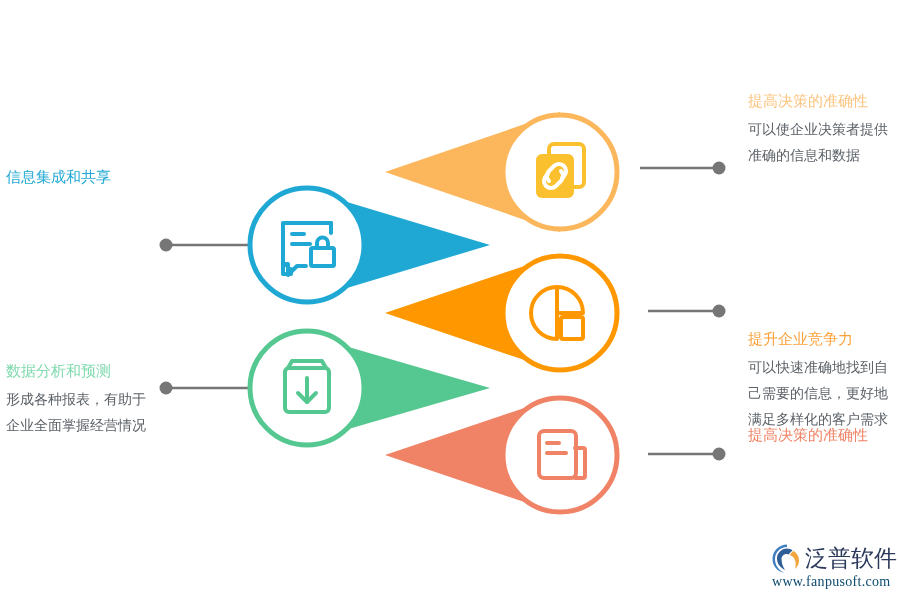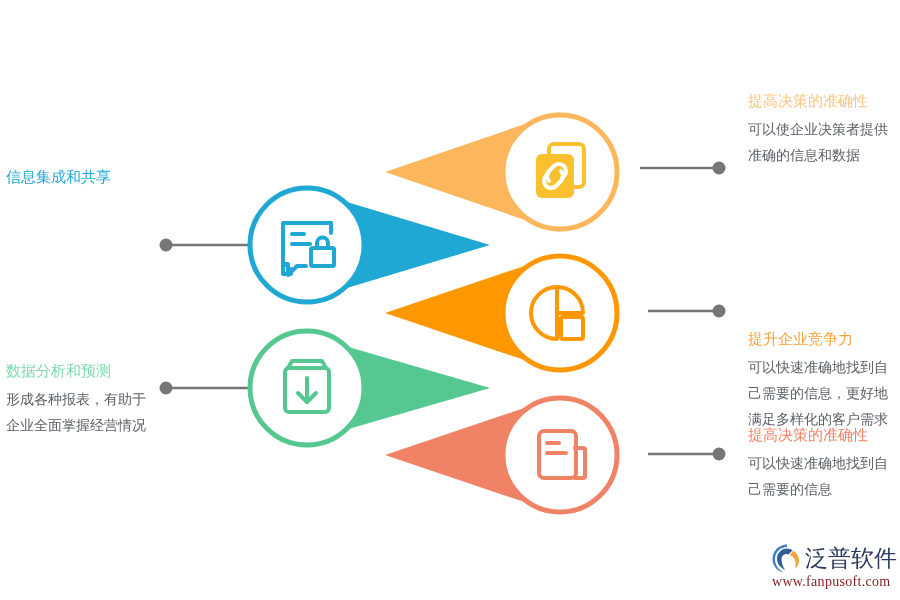--- a/index.html
+++ b/index.html
@@ -80,21 +80,21 @@
     line-height: 28px;
     color: #2b3a5c;
     font-family: "DejaVu Sans", sans-serif;
     letter-spacing: 0px;
     white-space: nowrap;
   }
   #logo .logo-url {
     font-family: "Liberation Serif", serif;
     font-size: 14px;
     line-height: 16px;
-    color: #7f1d1d;
+    color: #0c4a6e;
     letter-spacing: 0.3px;
     white-space: nowrap;
     margin-top: 1px;
   }
 </style>
 </head>
 <body>
 
 <div id="stage">
 
@@ -211,21 +211,20 @@
     <div class="body">可以使企业决策者提供准确的信息和数据</div>
   </div>
 
   <div class="txtblock ta-left" id="blk-compete">
     <div class="head" style="color:#FBA13A">提升企业竞争力</div>
     <div class="body">可以快速准确地找到自己需要的信息，更好地满足多样化的客户需求</div>
   </div>
 
   <div class="txtblock ta-left" id="blk-effic">
     <div class="head" style="color:#F08365">提高决策的准确性</div>
-    <div class="body">可以快速准确地找到自己需要的信息</div>
   </div>
 
   <div id="logo">
     <div class="logo-row">
       <svg class="logo-mark" viewBox="0 0 30 29">
         <path d="M14.5 1 A13.5 13.5 0 1 0 14.5 28 A13.5 13.5 0 0 0 14.5 1 Z
                  M14.5 5 A9.5 9.5 0 1 1 14.5 24 A9.5 9.5 0 1 1 14.5 5 Z" fill="#2b6fb0" opacity="0"></path>
 
         <path d="M15 0.5 C7 0.5 0.5 7 0.5 15 C0.5 22 5.5 27.5 12 28.5
                  C6.5 26 3 21 3 15 C3 8.4 8.4 3 15 3 Z" fill="#3f7fc1"></path>

